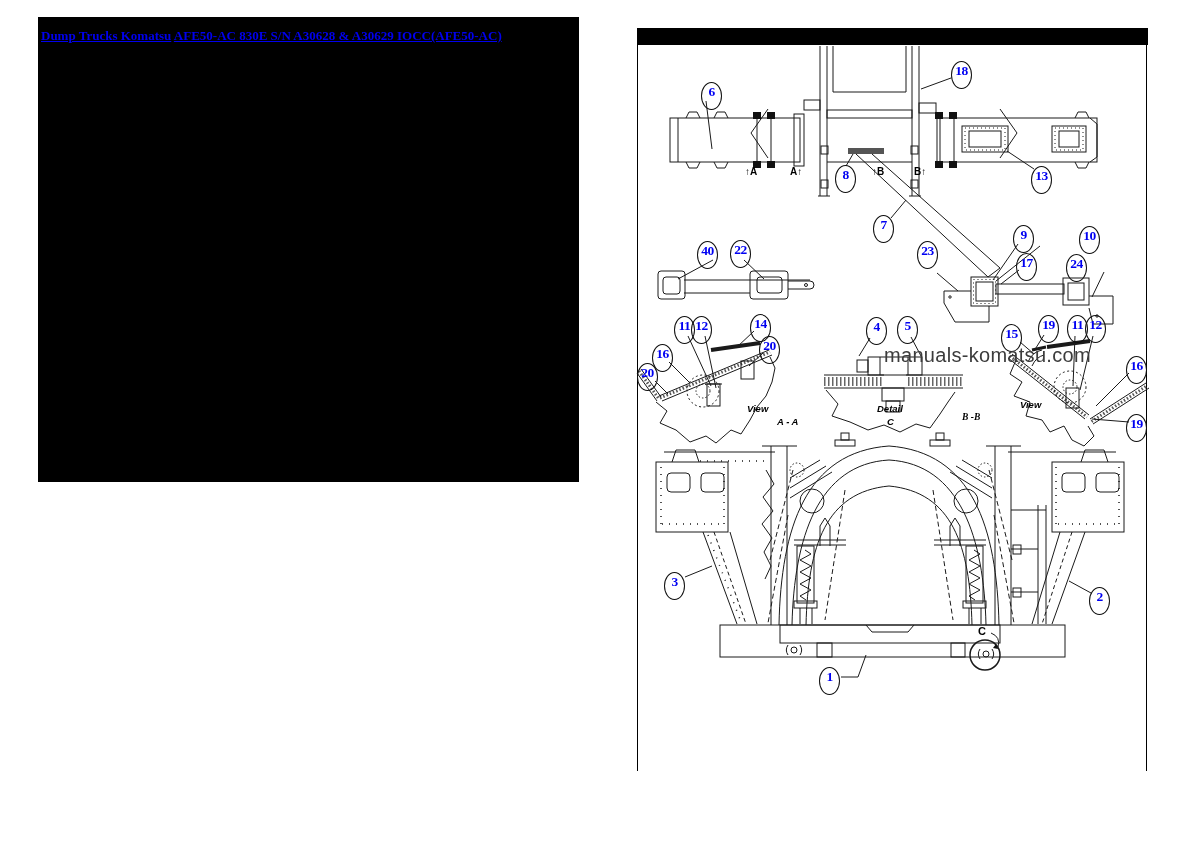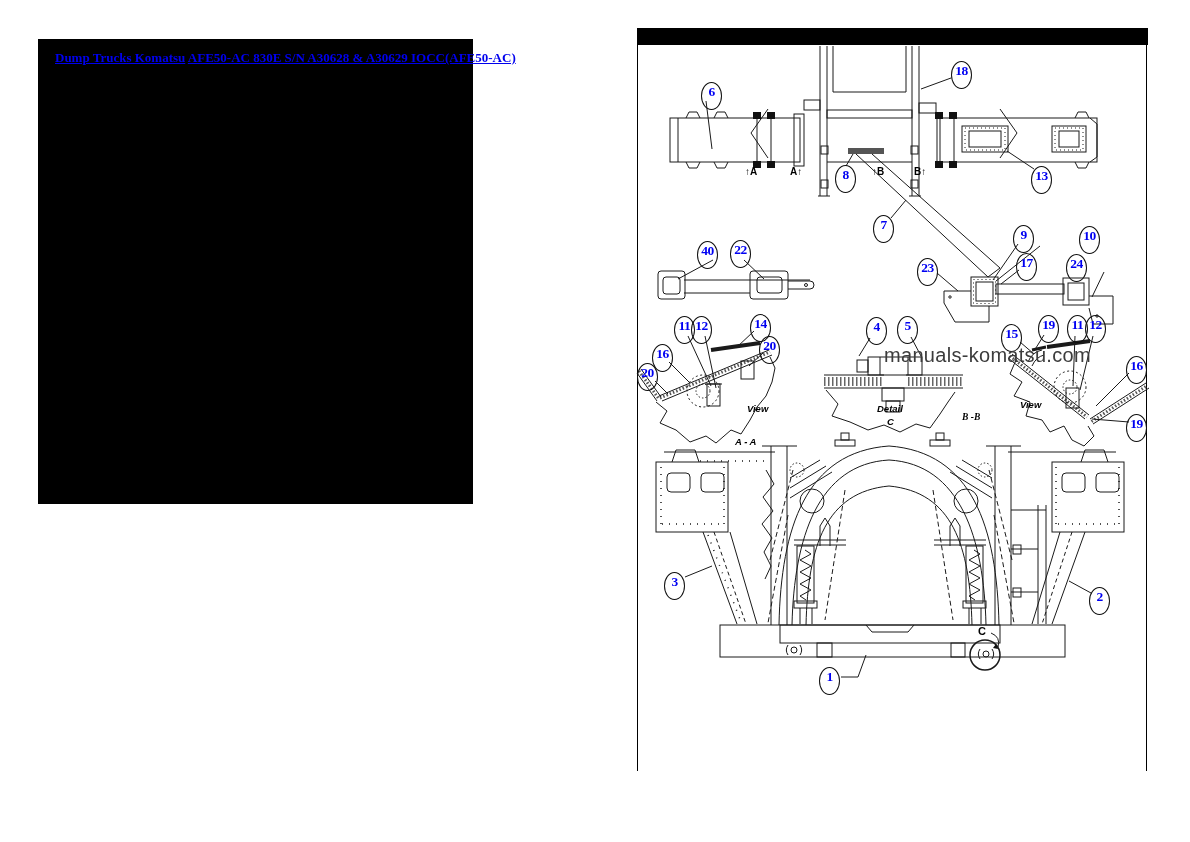--- a/index.html
+++ b/index.html
@@ -1,20 +1,20 @@
 <!DOCTYPE html>
 <html><head>
 <meta charset="utf-8">
 <style>
   html,body{margin:0;padding:0;background:#fff;}
   .page{position:relative;width:1190px;height:842px;background:#fff;overflow:hidden;
         font-family:"Liberation Sans",sans-serif;}
 
   
-  .left-panel{position:absolute;left:38px;top:39px;width:421px;height:465px;background:#000;padding-left:14px;}
+  .left-panel{position:absolute;left:38px;top:17px;width:541px;height:465px;background:#000;}
   .breadcrumb{padding:11px 0 0 3px;font-family:"Liberation Serif",serif;
               font-size:13px;font-weight:700;line-height:16px;white-space:nowrap;}
   .breadcrumb a{color:#0000ee;text-decoration:underline;cursor:pointer;}
 
   
   .diagram-panel{position:absolute;left:637px;top:28px;width:511px;height:743px;}
   .diagram-topbar{position:absolute;left:0;top:0;width:511px;height:17px;background:#000;}
   .diagram-body{position:absolute;left:0;top:17px;width:508px;height:726px;background:#fff;
                 border-left:1.5px solid #000;border-right:1.5px solid #000;}
 
@@ -331,21 +331,21 @@
   <div id="overlay-layer">
       <div class="callout" style="left: 701px; top: 82px;">6</div>
       <div class="callout" style="left: 951px; top: 61px;">18</div>
       <div class="callout" style="left: 835px; top: 165px;">8</div>
       <div class="callout" style="left: 1031px; top: 166px;">13</div>
       <div class="callout" style="left: 873px; top: 215px;">7</div>
       <div class="callout" style="left: 697px; top: 241px;">40</div>
       <div class="callout" style="left: 730px; top: 240px;">22</div>
       <div class="callout" style="left: 1013px; top: 225px;">9</div>
       <div class="callout" style="left: 1035px; top: 226px; margin-left: 44px;">10</div>
-      <div class="callout" style="left: 917px; top: 258px;">23</div>
+      <div class="callout" style="left: 917px; top: 241px;">23</div>
       <div class="callout" style="left: 1016px; top: 253px;">17</div>
       <div class="callout" style="left: 1066px; top: 254px;">24</div>
       <div class="callout" style="left: 674px; top: 316px;">11</div>
       <div class="callout" style="left: 691px; top: 316px;">12</div>
       <div class="callout" style="left: 750px; top: 314px;">14</div>
       <div class="callout" style="left: 759px; top: 336px;">20</div>
       <div class="callout" style="left: 652px; top: 344px;">16</div>
       <div class="callout" style="left: 637px; top: 363px;">20</div>
       <div class="callout" style="left: 866px; top: 317px;">4</div>
       <div class="callout" style="left: 897px; top: 316px;">5</div>
@@ -356,21 +356,21 @@
       <div class="callout" style="left: 1126px; top: 356px;">16</div>
       <div class="callout" style="left: 1126px; top: 414px;">19</div>
       <div class="callout" style="left: 664px; top: 572px;">3</div>
       <div class="callout" style="left: 1089px; top: 587px;">2</div>
       <div class="callout" style="left: 819px; top: 667px;">1</div>
       <div class="section-label" style="left: 745px; top: 166px;">↑A</div>
       <div class="section-label" style="left: 790px; top: 166px;">A↑</div>
       <div class="section-label" style="left: 872px; top: 166px;">↑B</div>
       <div class="section-label" style="left: 914px; top: 166px;">B↑</div>
       <div class="view-label" style="left: 747px; top: 403px;">View</div>
-      <div class="view-label" style="left: 735px; top: 416px; margin-top: 20px;">A - A</div>
+      <div class="view-label" style="left: 777px; top: 416px;">A - A</div>
       <div class="view-label" style="left: 877px; top: 403px;">Detail</div>
       <div class="view-label" style="left: 887px; top: 416px;">C</div>
       <div class="view-label" style="left: 1020px; top: 399px;">View</div>
       <div class="view-label" style="left: 962px; top: 412px; font-family: Liberation Serif, serif;">B -B</div>
       <div class="detail-marker" style="left: 978px; top: 625px;">C</div>
       <div class="watermark" style="left: 884px; top: 344px;">manuals-komatsu.com</div>
     </div>
 
 </div>
 

